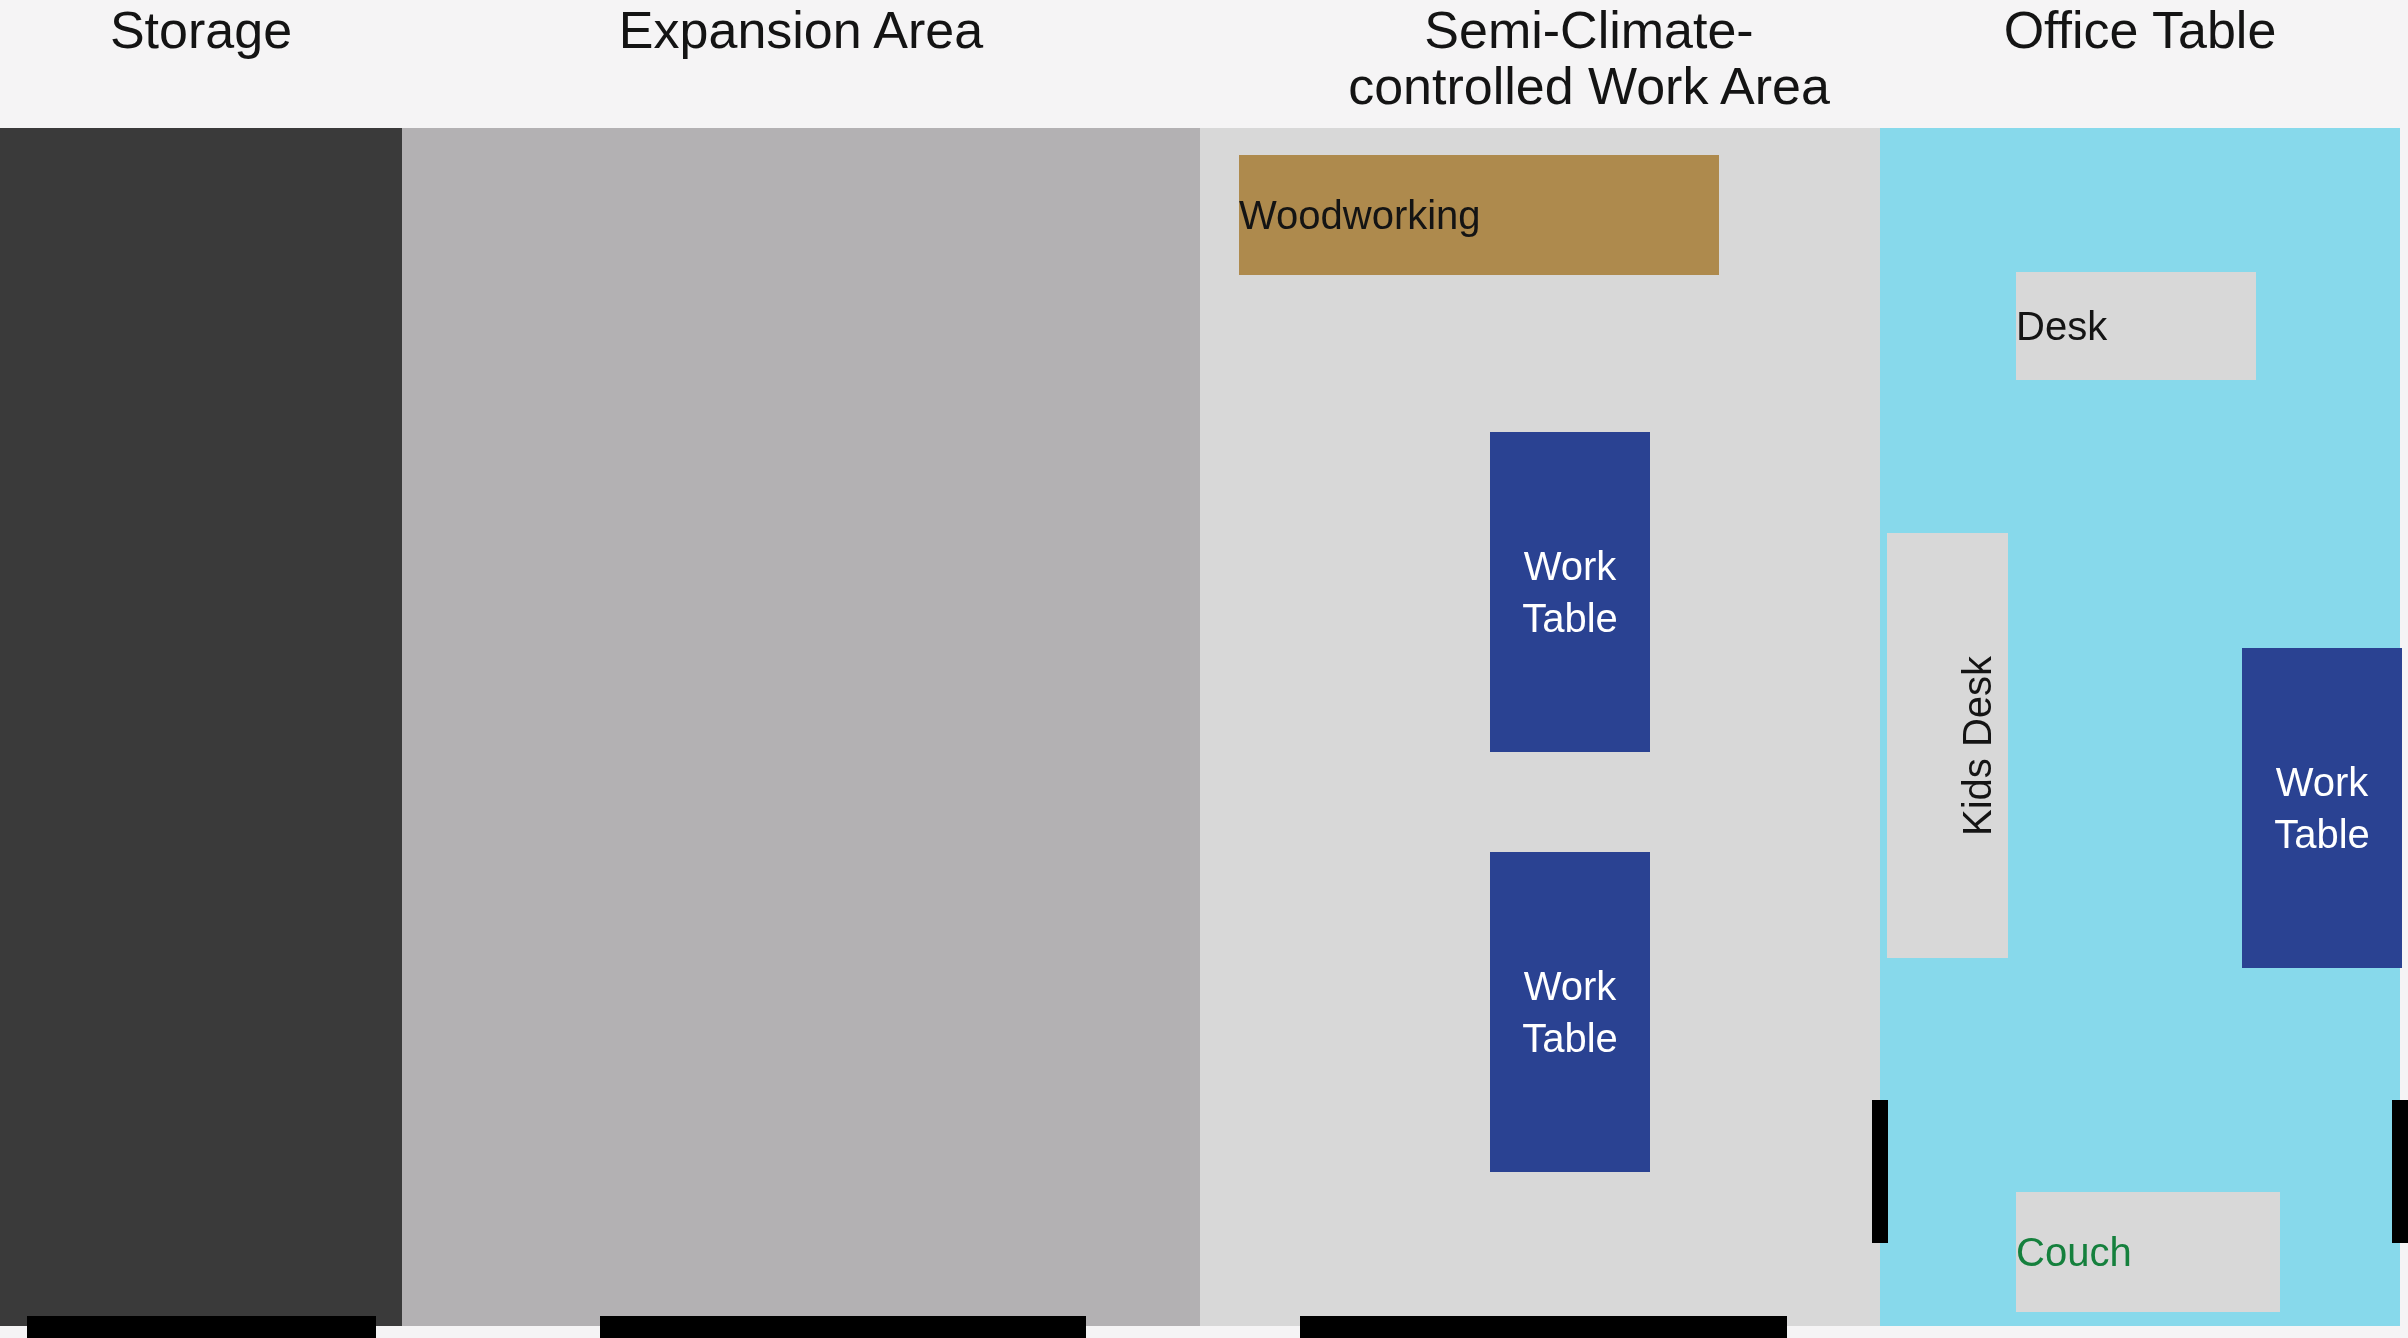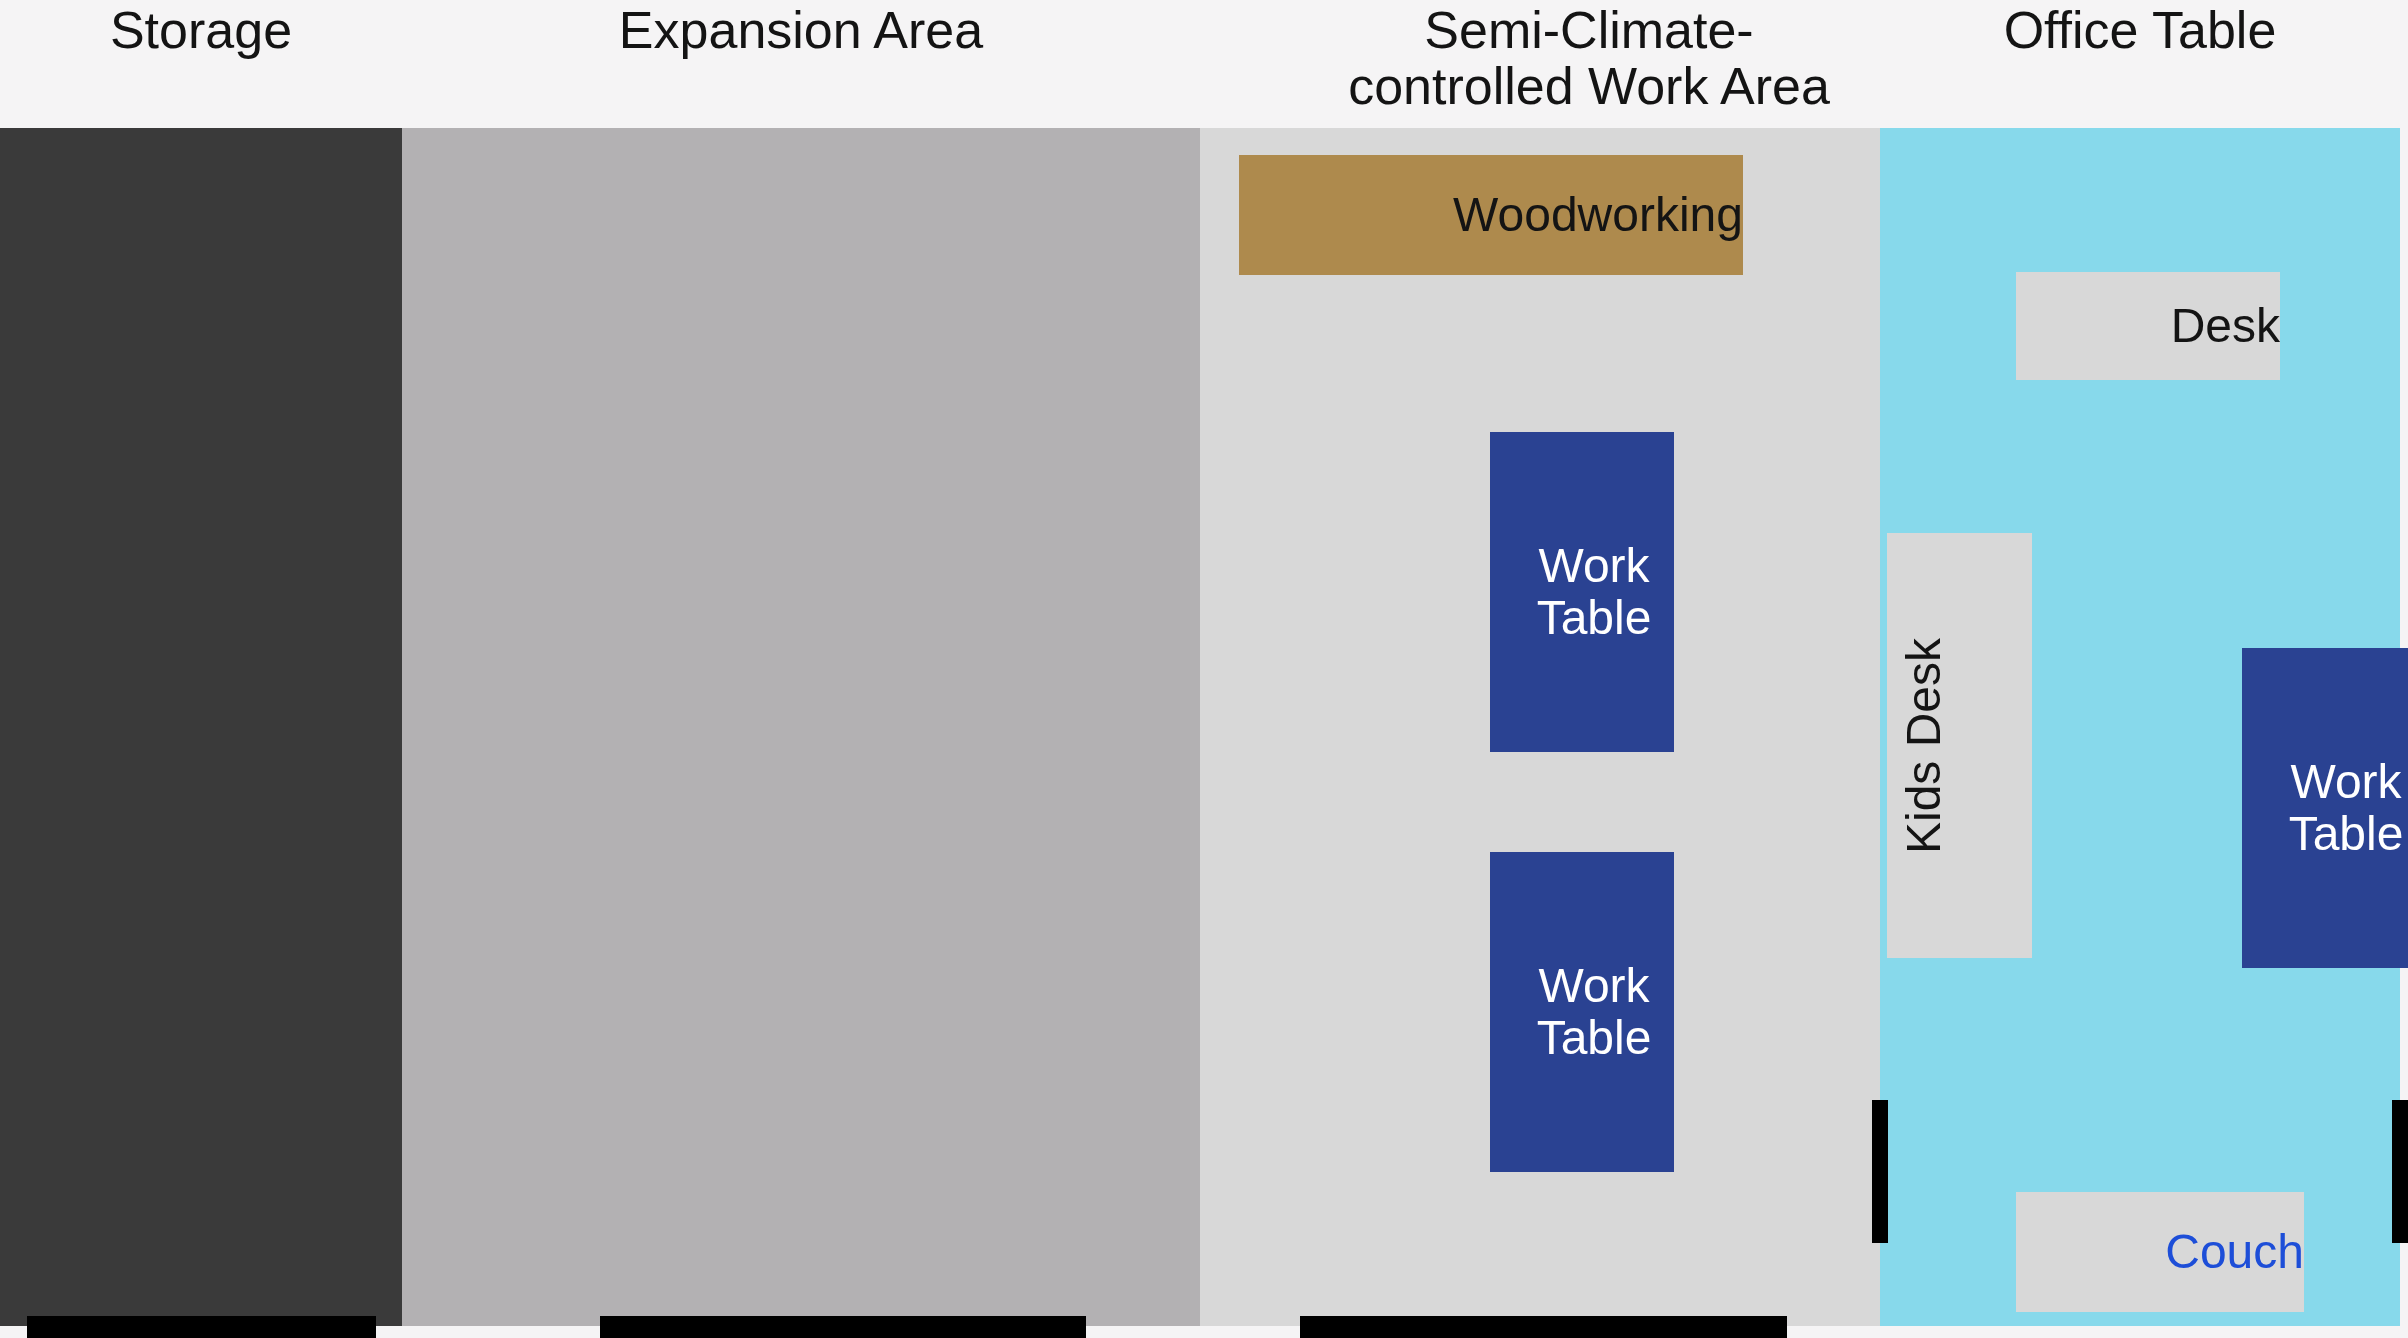--- a/index.html
+++ b/index.html
@@ -32,23 +32,23 @@
   
   .zone { position: absolute; top: 128px; height: 1198px; }
   .zone-storage   { left: 0;      width: 402px; }
   .zone-expansion { left: 402px;  width: 798px; }
   .zone-work      { left: 1200px; width: 680px; }
   .zone-office    { left: 1880px; width: 520px; }
 
   
   .box {
     position: absolute;
-    display: flex; align-items: center; justify-content: flex-end;
+    display: flex; align-items: center; justify-content: flex-start;
     text-align: center;
-    font-size: 48px; line-height: 52px; color: #141414; padding-left: 24px;
+    font-size: 40px; line-height: 52px; color: #141414;
   }
   .box--white-text { color: #ffffff; margin-left: 22px; }
   .box-woodworking { left: 1239px; top: 155px;  width: 480px; height: 120px; }
   .box-work-table-1 { left: 1468px; top: 432px; width: 160px; height: 320px; }
   .box-work-table-2 { left: 1468px; top: 852px; width: 160px; height: 320px; }
   .box-desk        { left: 2016px; top: 272px;  width: 240px; height: 108px; }
   .box-kids-desk   { left: 1887px; top: 533px;  width: 121px; height: 425px; }
   .box-office-work-table { left: 2220px; top: 648px; width: 160px; height: 320px; }
   .box-couch       { left: 2016px; top: 1192px; width: 264px; height: 120px; }
   .rotated-label {
@@ -99,21 +99,21 @@
   </div>
 
   <div class="box box-kids-desk" style="background-color: rgb(216, 216, 216); color: rgb(20, 20, 20);">
     <span class="rotated-label">Kids Desk</span>
   </div>
 
   <div class="box box--white-text box-office-work-table" style="background-color: rgb(42, 66, 146); color: rgb(255, 255, 255);">
     <span>Work Table</span>
   </div>
 
-  <div class="box box-couch" style="background-color: rgb(216, 216, 216); color: #1d4ed8;">
+  <div class="box box-couch" style="background-color: rgb(216, 216, 216); color: #15803d;">
     <span>Couch</span>
   </div>
 
   <div class="door door-storage-bottom" style="background-color: rgb(0, 0, 0);"></div>
   <div class="door door-expansion-bottom" style="background-color: rgb(0, 0, 0);"></div>
   <div class="door door-work-bottom" style="background-color: rgb(0, 0, 0);"></div>
   <div class="door door-office-left" style="background-color: rgb(0, 0, 0);"></div>
   <div class="door door-office-right" style="background-color: rgb(0, 0, 0);"></div>
 
 </div>

